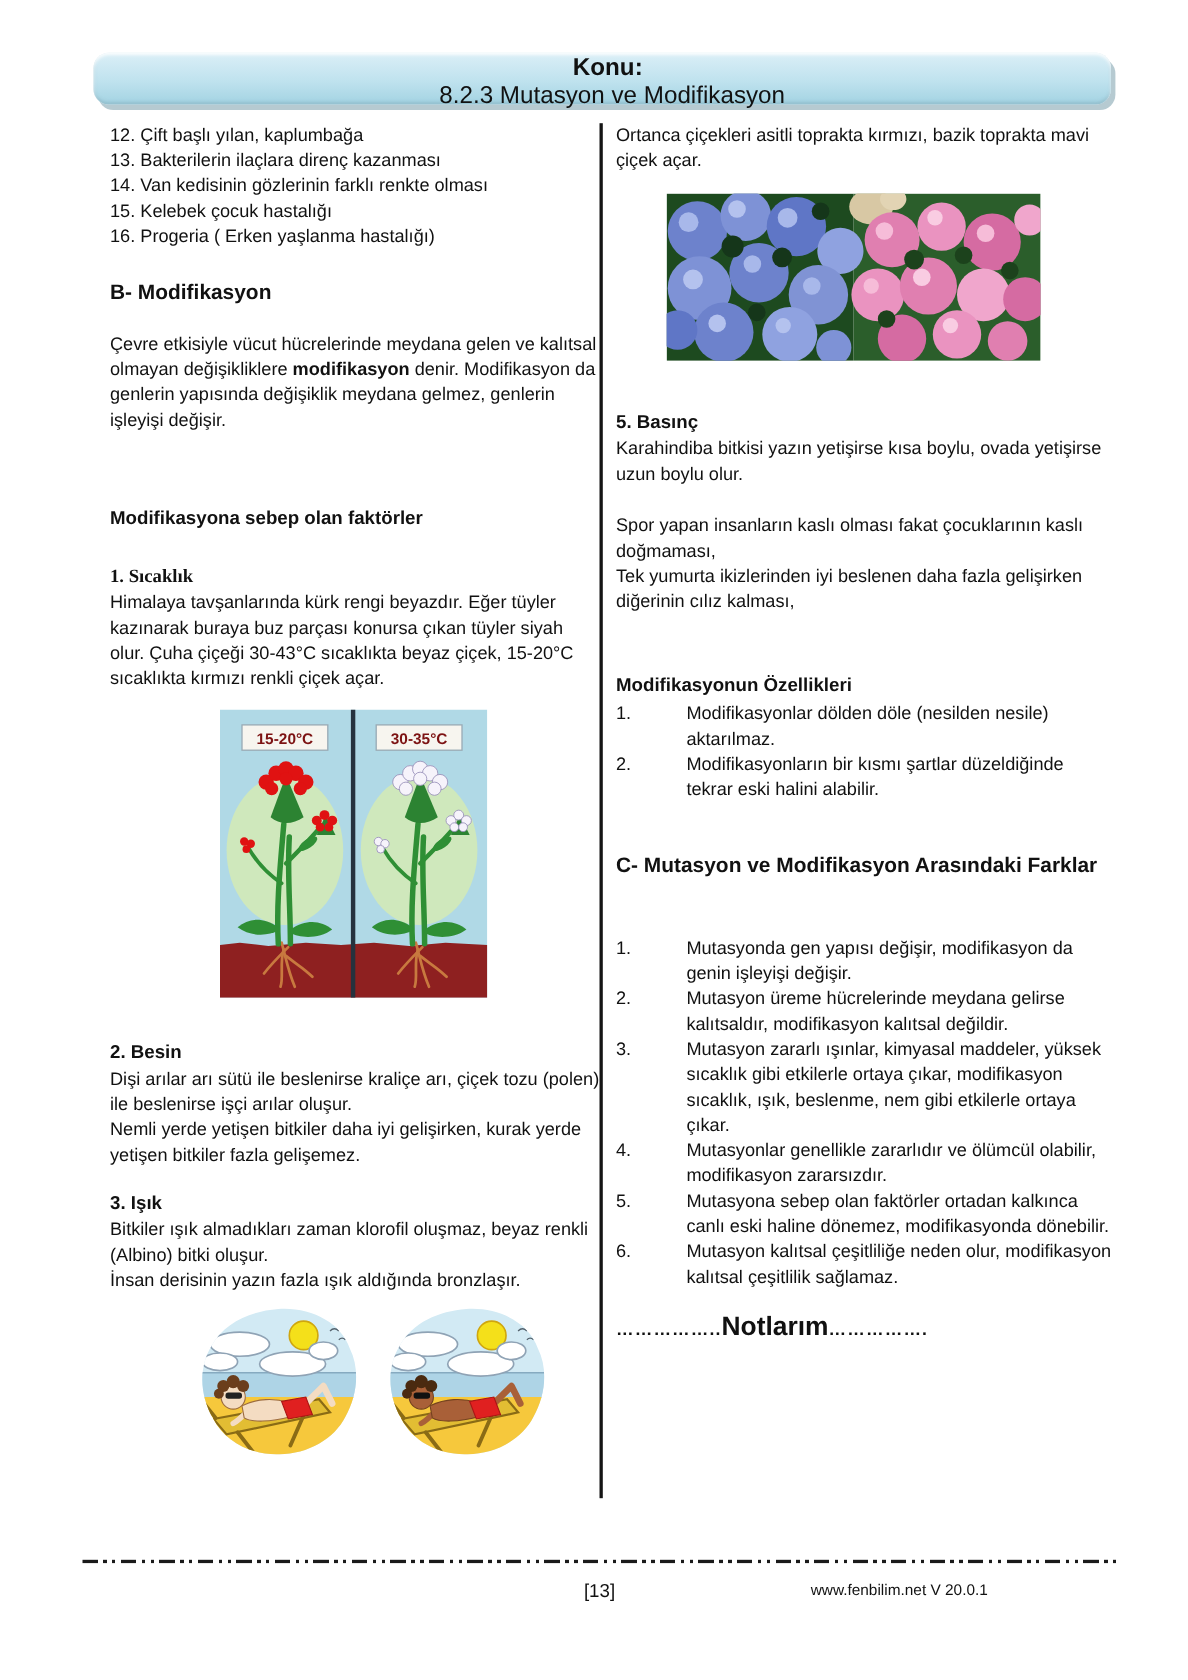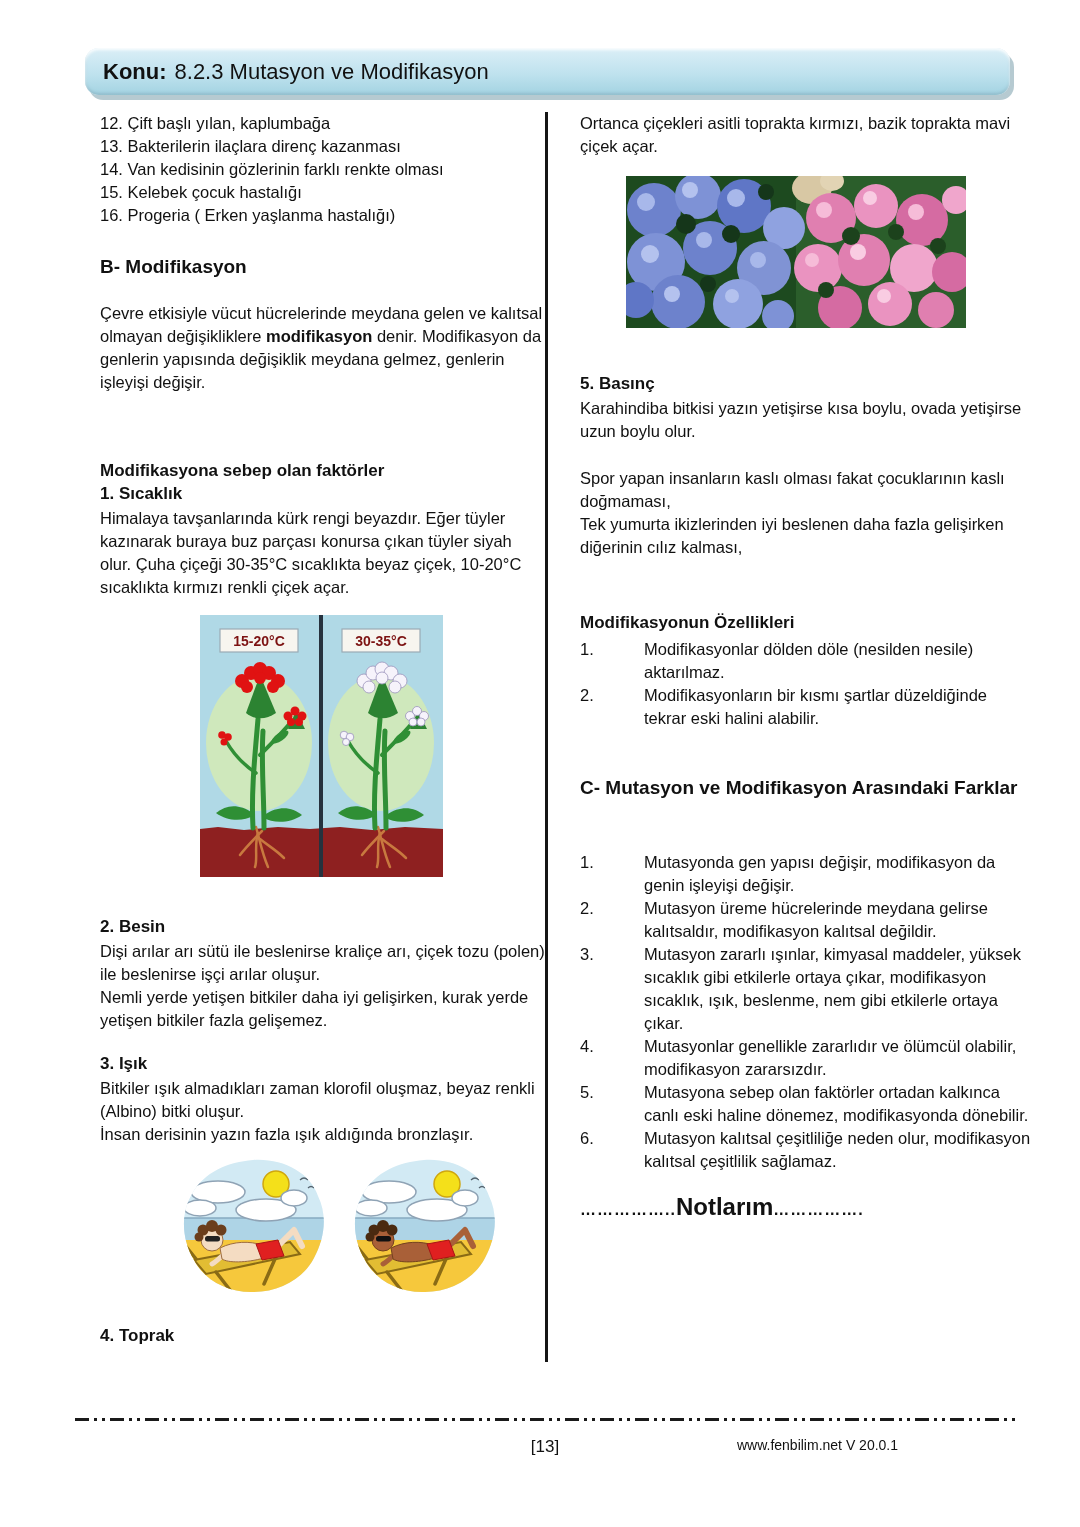--- a/index.html
+++ b/index.html
@@ -16,36 +16,37 @@
   .page{position:relative; width:1080px; height:1527px; background:#ffffff; overflow:hidden;}
 
   
   .banner{
     position:absolute; left:85px; top:48px; width:925px; height:47px;
     border-radius:14px;
     background:linear-gradient(to bottom, var(--banner_top) 0%, var(--banner_mid) 55%, var(--banner_bottom) 100%);
     box-shadow: 4px 5px 0 rgba(122,158,172,.55), inset 0 2px 3px rgba(255,255,255,.9), inset 0 -2px 3px rgba(120,160,175,.45);
     display:flex; align-items:center; padding-left:18px;
     font-size:22px;
+    flex-direction:column;
   }
   .banner .konu{font-weight:700; margin-right:8px;}
 
   
   .col{position:absolute; top:112px; font-size:16.5px; line-height:23px;}
   .col-left{left:100px; width:445px;}
-  .col-right{left:580px; width:452px;}
+  .col-right{left:560px; width:452px;}
   .divider{position:absolute; left:545px; top:112px; width:3px; height:1250px; background:#151515;}
 
   .h-sec{font-size:19px; font-weight:700;}
   .h-sub{font-size:17px; font-weight:700;}
   .b{font-weight:700;}
 
   .examples div{white-space:nowrap;}
   .mt2{margin-top:2px;} .mt20{margin-top:20px;}
-  .mt24{margin-top:24px;} .mt28{margin-top:28px;} .mt30{} .mt38{margin-top:38px;}
+  .mt24{margin-top:24px;} .mt28{margin-top:28px;} .mt30{margin-top:30px;font-family:Liberation Serif, serif;} .mt38{margin-top:38px;}
   .mt44{margin-top:44px;} .mt46{margin-top:46px;} .mt52{margin-top:52px;} .mt65{margin-top:65px;}
 
   figure{display:block;}
   .fig-plant{margin:16px 0 0 100px; width:243px; height:262px;}
   .fig-hyd{margin:18px 0 0 46px; width:340px; height:152px;}
   .fig-beach{margin:10px 0 0 72px; width:334px; height:140px; display:flex; gap:8px;}
 
   
   .nlist{margin-top:4px;}
   .nrow{display:flex;}
@@ -103,21 +104,21 @@
       <div>16. Progeria ( Erken yaşlanma hastalığı)</div>
     </div>
 
     <div class="h-sec mt28">B- Modifikasyon</div>
 
     <p class="mt24"><span>Çevre etkisiyle vücut hücrelerinde meydana gelen ve kalıtsal olmayan değişikliklere </span><span class="b">modifikasyon</span><span> denir. Modifikasyon da genlerin yapısında değişiklik meydana gelmez, genlerin işleyişi değişir.</span></p>
 
     <div class="h-sub mt65">Modifikasyona sebep olan faktörler</div>
 
     <div class="h-sub mt30">1. Sıcaklık</div>
-    <p class="mt2">Himalaya tavşanlarında kürk rengi beyazdır. Eğer tüyler kazınarak buraya buz parçası konursa çıkan tüyler siyah olur. Çuha çiçeği 30-35°C sıcaklıkta beyaz çiçek, 10-20°C sıcaklıkta kırmızı renkli çiçek açar.</p>
+    <p class="mt2">Himalaya tavşanlarında kürk rengi beyazdır. Eğer tüyler kazınarak buraya buz parçası konursa çıkan tüyler siyah olur. Çuha çiçeği 30-43°C sıcaklıkta beyaz çiçek, 15-20°C sıcaklıkta kırmızı renkli çiçek açar.</p>
 
     <figure class="fig-plant">
       <svg width="243" height="262" viewBox="0 0 243 262" role="img">
         <rect class="sky" x="0" y="0" width="243" height="262"></rect>
         <path class="soil" d="M0,214 L18,212 L44,215 L78,212 L110,214 L140,212 L172,215 L205,212 L243,214 L243,262 L0,262 Z"></path>
 
         <g>
           <ellipse cx="59" cy="128" rx="53" ry="68" fill="#cfe8bc"></ellipse>
           <g class="root">
             <path d="M56,212 C60,226 62,238 68,252"></path>
@@ -288,21 +289,20 @@
                 <circle cx="40" cy="70" r="6"></circle>
                 <circle cx="49" cy="74" r="5.5"></circle>
                 <circle cx="27" cy="81" r="4.5"></circle>
             </g>
             <rect x="33" y="80" width="15" height="5.5" rx="2.5" fill="#111111"></rect>
           </g>
         </g>
       </svg>
     </div>
 
-    <div class="h-sub mt28">4. Toprak</div>
   </div>
 
   <div class="col col-right">
 
     <p>Ortanca çiçekleri asitli toprakta kırmızı, bazik toprakta mavi çiçek açar.</p>
 
     <figure class="fig-hyd">
       <svg width="340" height="152" viewBox="0 0 340 152" role="img">
         <rect width="170" height="152" fill="var(--hyd_bg_l)"></rect>
         <rect x="170" width="170" height="152" fill="var(--hyd_bg_r)"></rect>

